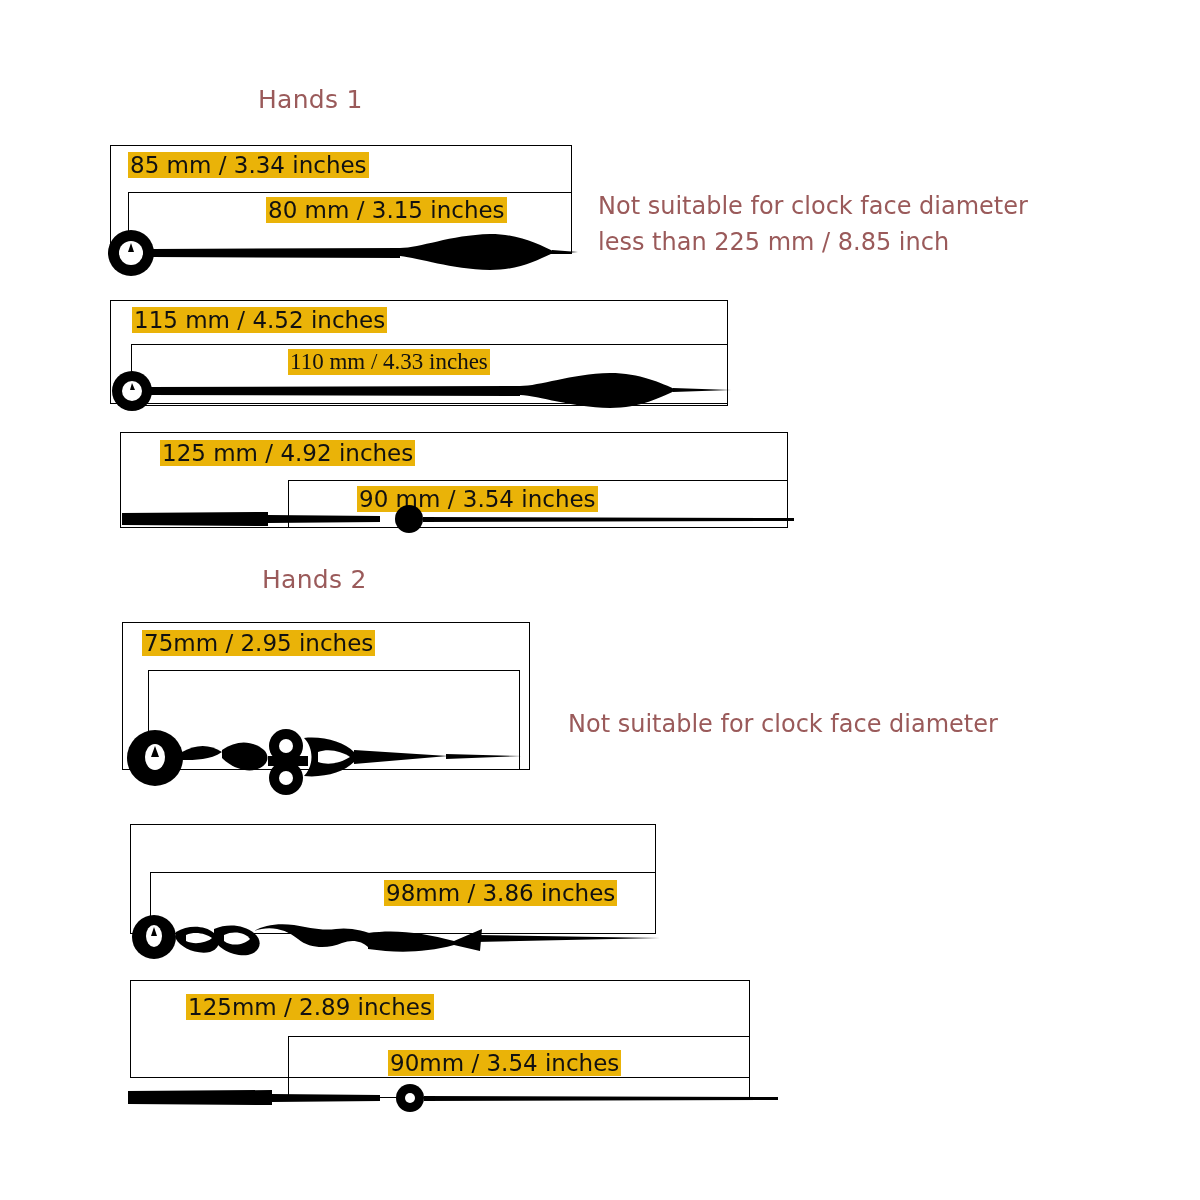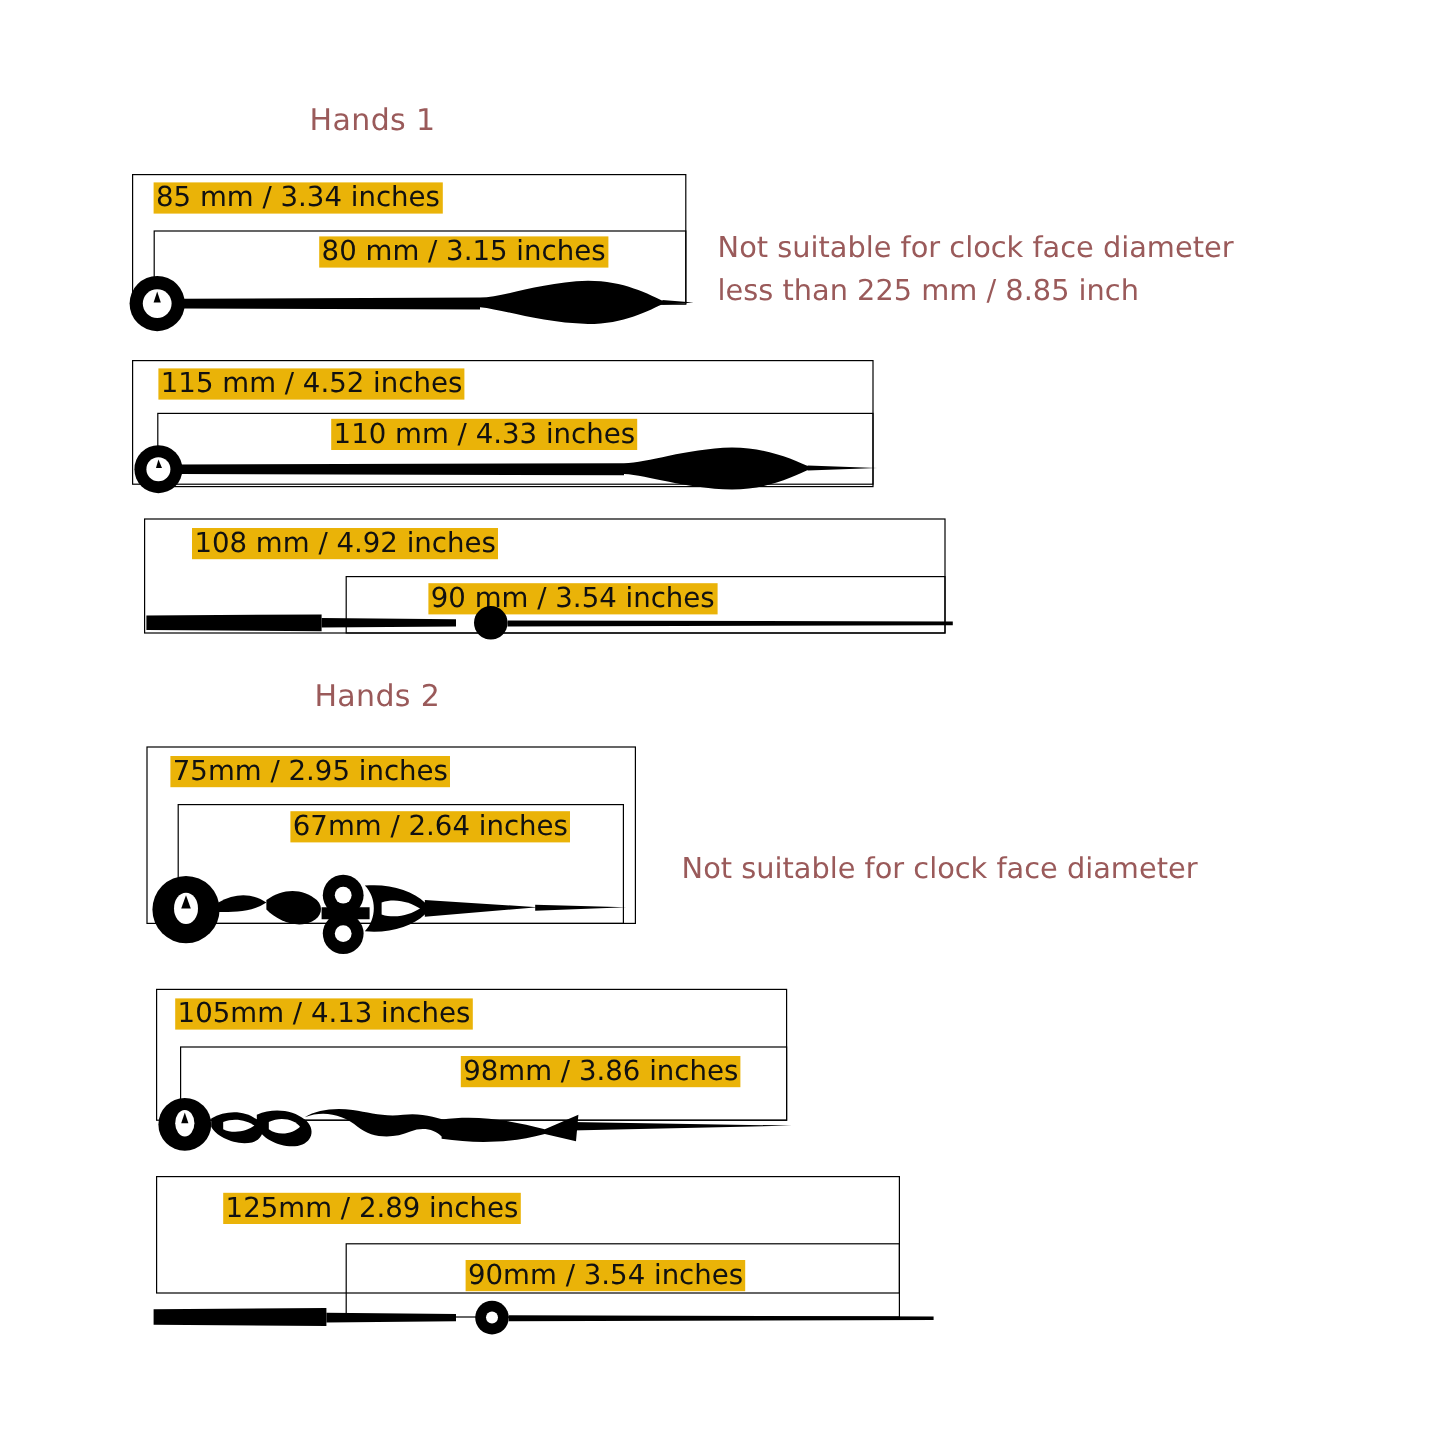--- a/index.html
+++ b/index.html
@@ -78,35 +78,35 @@
       <path d="M52 24 L300 23 L300 33 L52 32 Z"></path>
       <path d="M300 23 C320 23 350 10 390 9 C420 9 440 20 455 27 C440 34 420 45 390 45 C350 44 320 33 300 31 Z"></path>
       <path d="M452 25 L478 27 L452 29 Z"></path>
     </g>
   </svg>
 
   <div class="dimbox" style="left:110px; top:300px; width:618px; height:104px;"></div>
   <div class="dimlabel" style="left:132px; top:307px;text-align:right;">115 mm / 4.52 inches</div>
 
   <div class="dimbox" style="left:131px; top:344px; width:597px; height:62px;"></div>
-  <div class="dimlabel" style="left:276px; top:349px;">110 mm / 4.33 inches</div>
+  <div class="dimlabel" style="left:288px; top:349px;font-family:Liberation Serif, serif;">110 mm / 4.33 inches</div>
 
   <svg class="hand-svg" style="left:105px; top:365px;" width="630" height="52" viewBox="0 0 630 52">
     <g fill="#000">
       <circle cx="27" cy="26" r="20"></circle>
       <circle cx="27" cy="26" r="10" fill="#fff"></circle>
       <path d="M27 18 L30 25 L25 25 Z" fill="#000"></path>
       <path d="M45 22 L415 21 L415 31 L45 30 Z"></path>
       <path d="M415 21 C435 21 465 9 505 8 C535 8 556 18 572 25 C556 32 535 43 505 43 C465 42 435 31 415 30 Z"></path>
       <path d="M568 23 L626 25 L568 27 Z"></path>
     </g>
   </svg>
 
   <div class="dimbox" style="left:120px; top:432px; width:668px; height:96px;"></div>
-  <div class="dimlabel" style="left:160px; top:440px;">108 mm / 4.92 inches</div>
+  <div class="dimlabel" style="left:160px; top:440px;">125 mm / 4.92 inches</div>
 
   <div class="dimbox" style="left:288px; top:480px; width:500px; height:48px;"></div>
   <div class="dimlabel" style="left:357px; top:486px;">90 mm / 3.54 inches</div>
 
   <svg class="hand-svg" style="left:118px; top:500px;" width="680" height="38" viewBox="0 0 680 38">
     <g fill="#000">
       <path d="M4 13 L150 12 L150 26 L4 25 Z"></path>
       <path d="M150 15 L262 16 L262 22 L150 23 Z"></path>
       <circle cx="291" cy="19" r="14"></circle>
       <path d="M305 17 L676 18 L676 21 L305 22 Z"></path>
@@ -116,21 +116,20 @@
   <div class="group-title" style="left:262px; top:565px;">Hands 2</div>
 
   <div class="note" style="left:568px; top:706px;">
     <div>Not suitable for clock face diameter</div>
   </div>
 
   <div class="dimbox" style="left:122px; top:622px; width:408px; height:148px;"></div>
   <div class="dimlabel" style="left:142px; top:630px;">75mm / 2.95 inches</div>
 
   <div class="dimbox" style="left:148px; top:670px; width:372px; height:100px;"></div>
-  <div class="dimlabel" style="left:242px; top:676px;">67mm / 2.64 inches</div>
 
   <svg class="hand-svg" style="left:118px; top:710px;" width="410" height="96" viewBox="0 0 410 96">
     <g fill="#000">
       <circle cx="37" cy="48" r="28"></circle>
       <ellipse cx="37" cy="47" rx="10" ry="13" fill="#fff"></ellipse>
       <path d="M37 36 L41 47 L33 47 Z" fill="#000"></path>
       <path d="M64 42 C78 34 92 34 104 42 C92 50 78 50 64 50 Z"></path>
       <path d="M104 40 C118 30 134 30 146 40 C152 46 150 54 142 58 C130 64 114 58 104 48 Z"></path>
       <circle cx="168" cy="36" r="17"></circle>
       <circle cx="168" cy="36" r="7" fill="#fff"></circle>
@@ -138,21 +137,20 @@
       <circle cx="168" cy="68" r="7" fill="#fff"></circle>
       <path d="M150 46 L190 46 L190 56 L150 56 Z"></path>
       <path d="M186 28 C206 26 226 32 236 42 L262 46 L236 52 C226 62 206 68 186 66 C196 56 196 38 186 28 Z"></path>
       <path d="M200 42 C212 38 224 42 232 47 C224 52 212 56 200 52 Z" fill="#fff"></path>
       <path d="M236 40 L330 46 L236 54 Z"></path>
       <path d="M328 44 L404 46 L328 49 Z"></path>
     </g>
   </svg>
 
   <div class="dimbox" style="left:130px; top:824px; width:526px; height:110px;"></div>
-  <div class="dimlabel" style="left:146px; top:832px;">105mm / 4.13 inches</div>
 
   <div class="dimbox" style="left:150px; top:872px; width:506px; height:62px;"></div>
   <div class="dimlabel" style="left:384px; top:880px;">98mm / 3.86 inches</div>
 
   <svg class="hand-svg" style="left:124px; top:905px;" width="540" height="62" viewBox="0 0 540 62">
     <g fill="#000">
       <circle cx="30" cy="32" r="22"></circle>
       <ellipse cx="30" cy="31" rx="8" ry="11" fill="#fff"></ellipse>
       <path d="M30 22 L33 31 L27 31 Z" fill="#000"></path>
       <path d="M52 27 C64 20 80 20 90 28 C98 34 96 44 86 47 C72 50 56 42 52 34 Z"></path>

